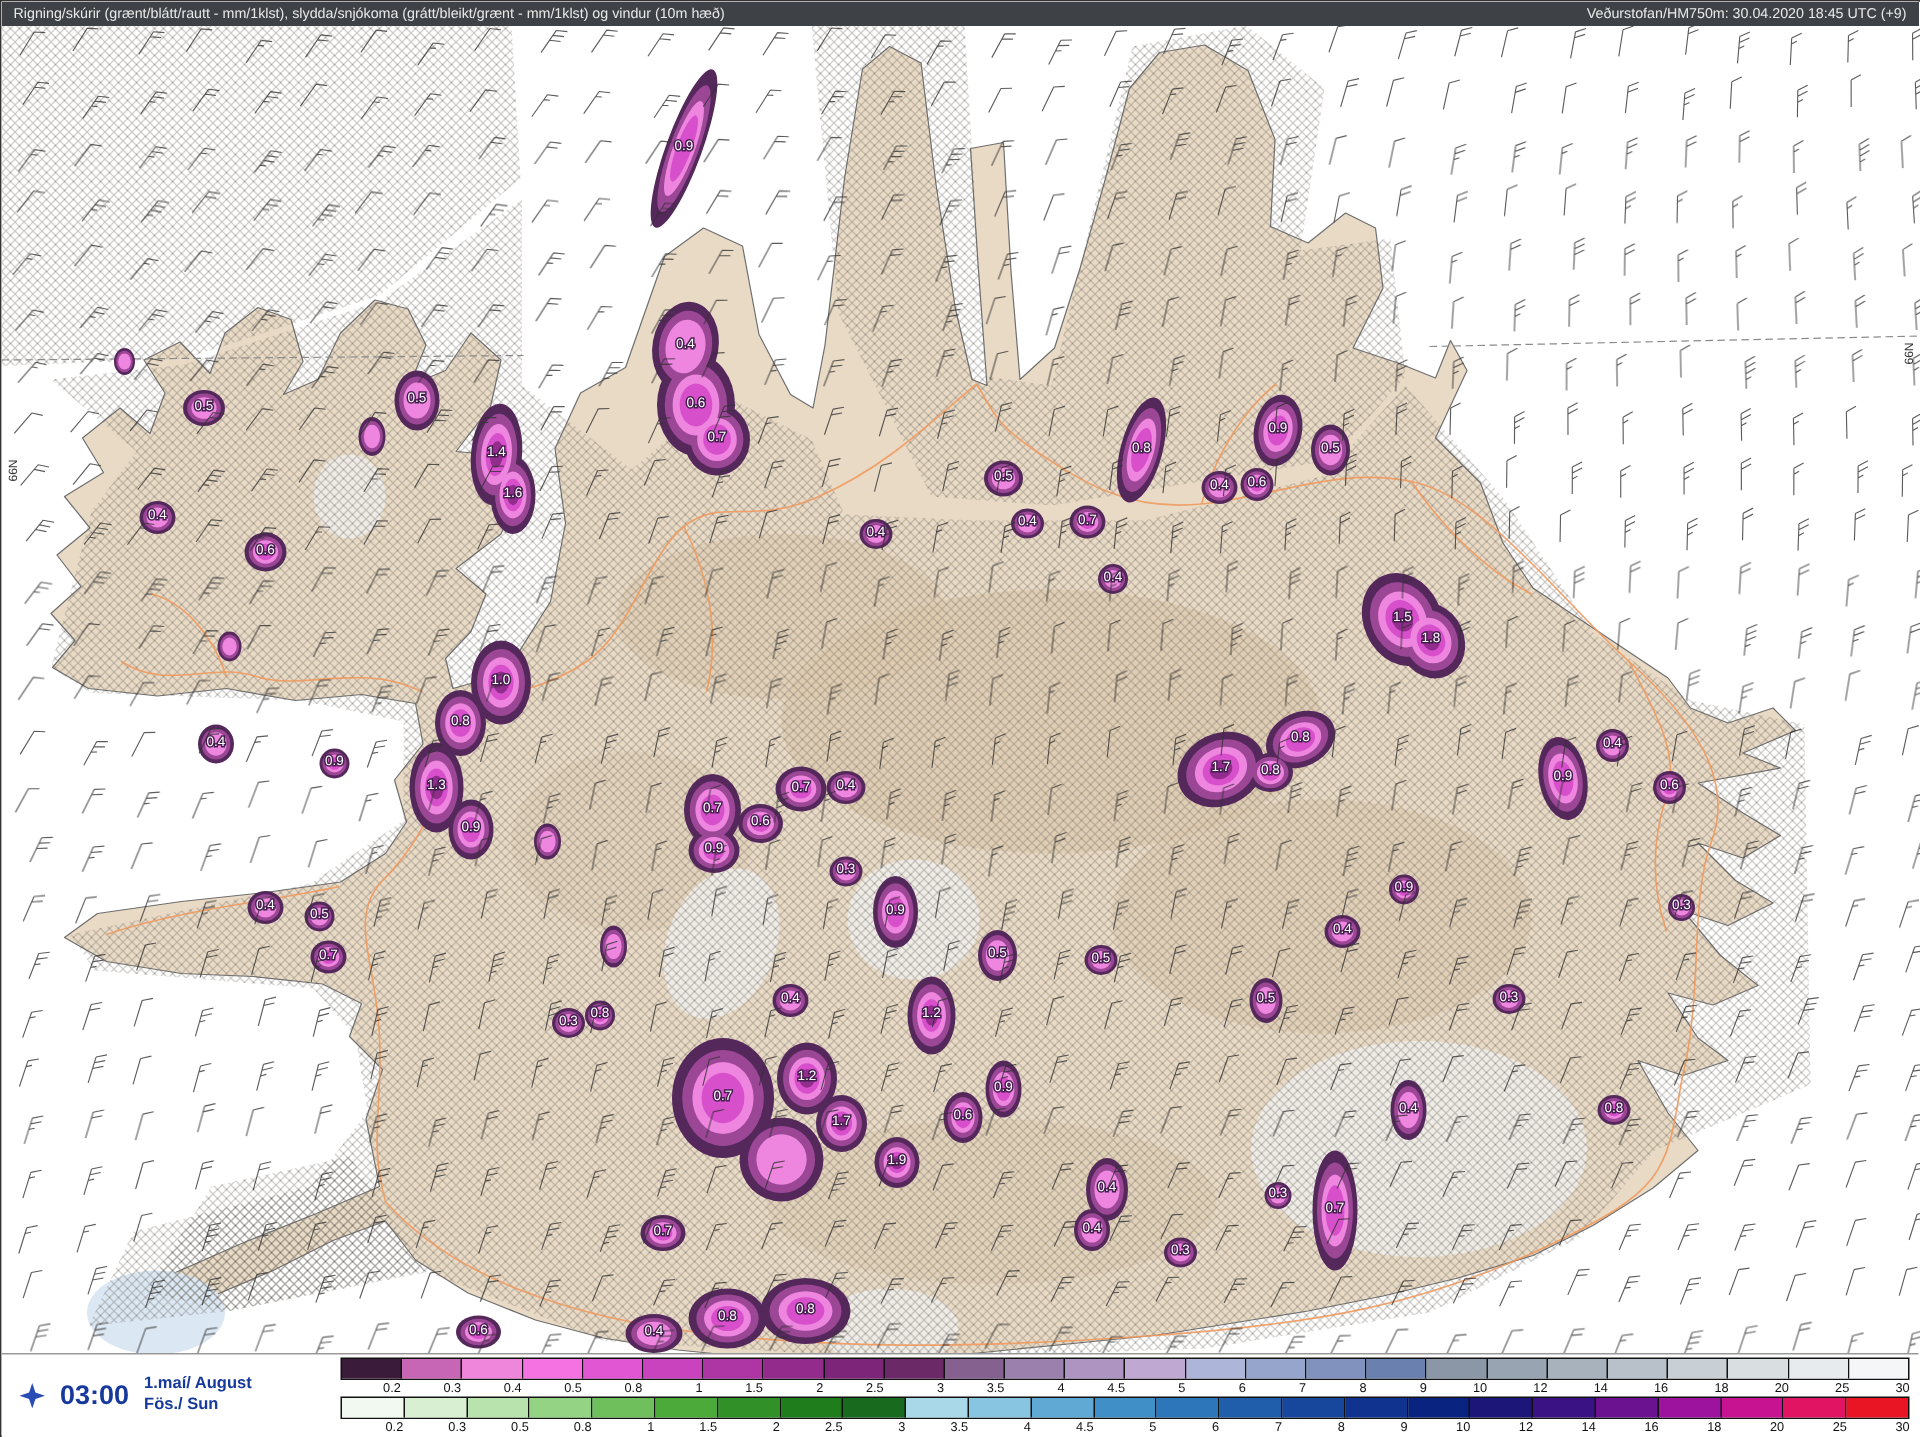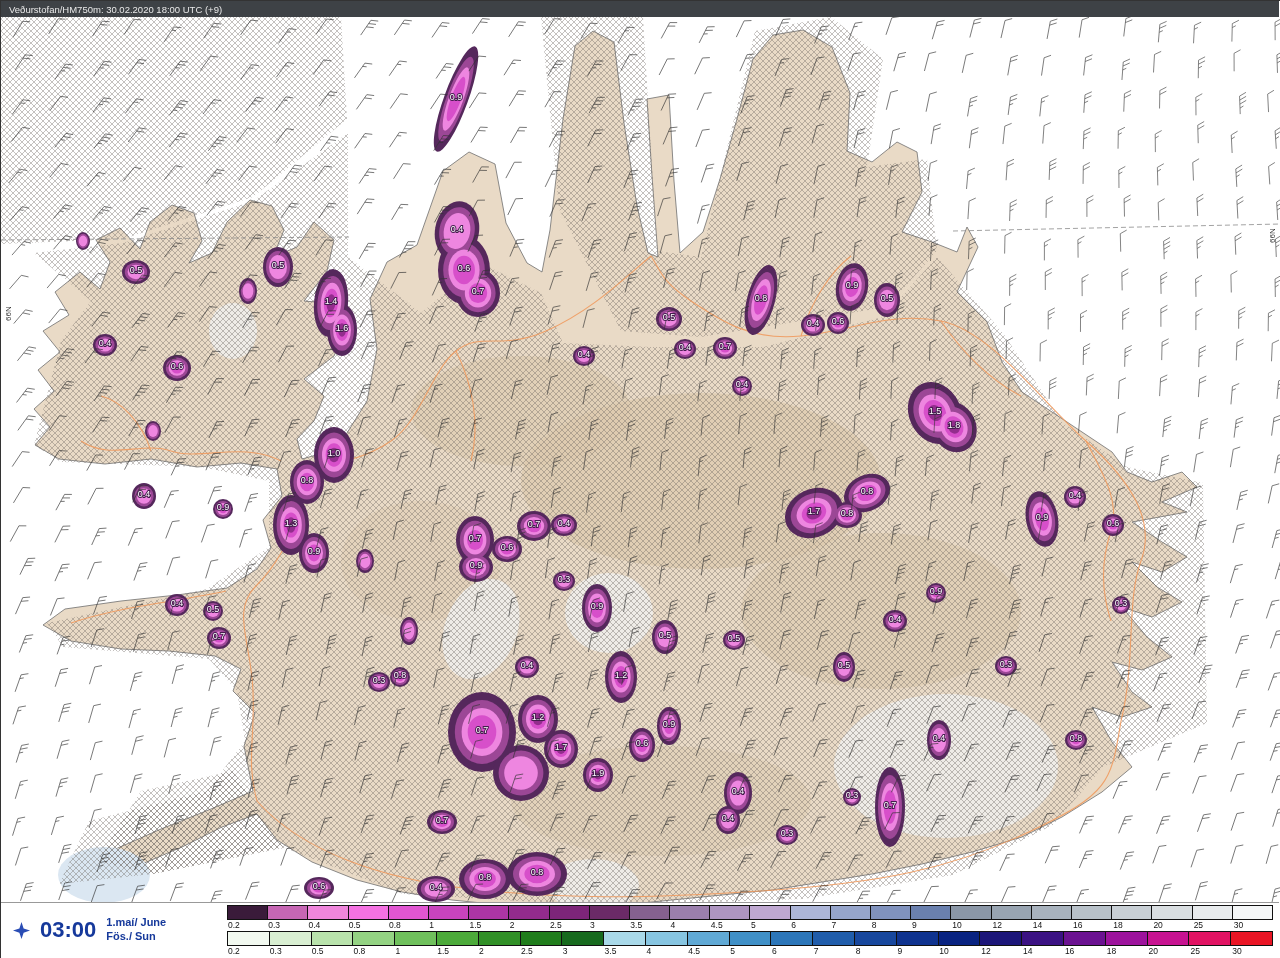--- a/index.html
+++ b/index.html
@@ -6,28 +6,28 @@
   body{width:1280px;height:958px;position:relative;overflow:hidden;background:#fff;
        font-family:"Liberation Sans",sans-serif;}
   .frame{position:absolute;inset:0;border:1px solid #333;box-sizing:border-box;}
   header{position:absolute;top:0;left:0;right:0;height:16px;background:#3e4246;color:#e9e9e9;
          display:flex;justify-content:space-between;align-items:center;padding:0 8px;
          font-size:9.5px;z-index:6;box-sizing:border-box;}
   #map{position:absolute;top:0;left:0;}
   footer{position:absolute;left:0;right:0;bottom:0;height:55px;background:#fff;
          border-top:1px solid #999;display:flex;z-index:6;box-sizing:border-box;}
   .time-block{width:226px;display:flex;align-items:center;gap:10px;padding-left:12px;box-sizing:border-box;}
-  .time{font-size:22px;font-weight:bold;color:#16399b;}
+  .time{font-size:18px;font-weight:bold;color:#16399b;}
   .date{font-size:11px;font-weight:bold;color:#16399b;line-height:1.25;}
   .legend{flex:1;display:flex;flex-direction:column;padding:2px 6px 0 0;}
   .strip{display:flex;height:15px;border:1px solid #111;box-sizing:border-box;}
   .strip .lcell{flex:1;border-right:1px solid #111;}
   .strip .lcell:last-child{border-right:none;}
   .vals{display:flex;height:11px;font-size:8.5px;color:#111;}
-  .vals .lval{flex:1;padding-left:1px;overflow:visible;white-space:nowrap;}
+  .vals .lval{flex:1;padding-left:1px;overflow:visible;white-space:nowrap;text-align:right;}
   
   .coast{fill:#e9dac6;stroke:#6e6e6e;stroke-width:.8;stroke-linejoin:round;}
   .hatch{fill:url(#xh);stroke:none;}
   #roads path{stroke:#f09a5e;fill:none;stroke-width:1.1;opacity:.9;}
   #graticule line{stroke:#8a8a8a;stroke-dasharray:5 3;stroke-width:.8;}
   #graticule text{font-size:8px;fill:#333;}
   #barbs{stroke:#333;fill:none;stroke-width:.75;opacity:.8;}
   #blob-labels text{font-size:9px;fill:#fff;stroke:#451d4e;stroke-width:2px;
                     paint-order:stroke;text-anchor:middle;}
 </style>
@@ -3006,31 +3006,32 @@
         <text x="938" y="740">0.4</text>
         <text x="1075" y="740">0.8</text>
         <text x="318" y="888">0.6</text>
         <text x="435" y="889">0.4</text>
         <text x="484" y="879">0.8</text>
         <text x="536" y="874">0.8</text>
       </g>
   </svg>
 
   <header>
-    <span>Veðurstofan/HM750m: 30.02.2020 18:00 UTC (+9)</span>
+    <span>Rigning/skúrir (grænt/blátt/rautt - mm/1klst), slydda/snjókoma (grátt/bleikt/grænt - mm/1klst) og vindur (10m hæð)</span>
+    <span>Veðurstofan/HM750m: 30.04.2020 18:45 UTC (+9)</span>
   </header>
 
   <footer>
     <div class="time-block">
       <svg width="17" height="17" viewBox="0 0 16 16">
         <path d="M8 0 L10 6 L16 8 L10 10 L8 16 L6 10 L0 8 L6 6 Z" fill="#2a4db5"></path>
       </svg>
       <div class="time">03:00</div>
       <div class="date">
-        <div>1.maí/ June</div>
+        <div>1.maí/ August</div>
         <div>Fös./ Sun</div>
       </div>
     </div>
     <div class="legend">
       <div class="strip" id="legend-top-cells">
           <div class="lcell" style="background: rgb(58, 27, 58);"></div>
           <div class="lcell" style="background: rgb(198, 102, 180);"></div>
           <div class="lcell" style="background: rgb(239, 134, 220);"></div>
           <div class="lcell" style="background: rgb(244, 114, 226);"></div>
           <div class="lcell" style="background: rgb(225, 86, 210);"></div>

